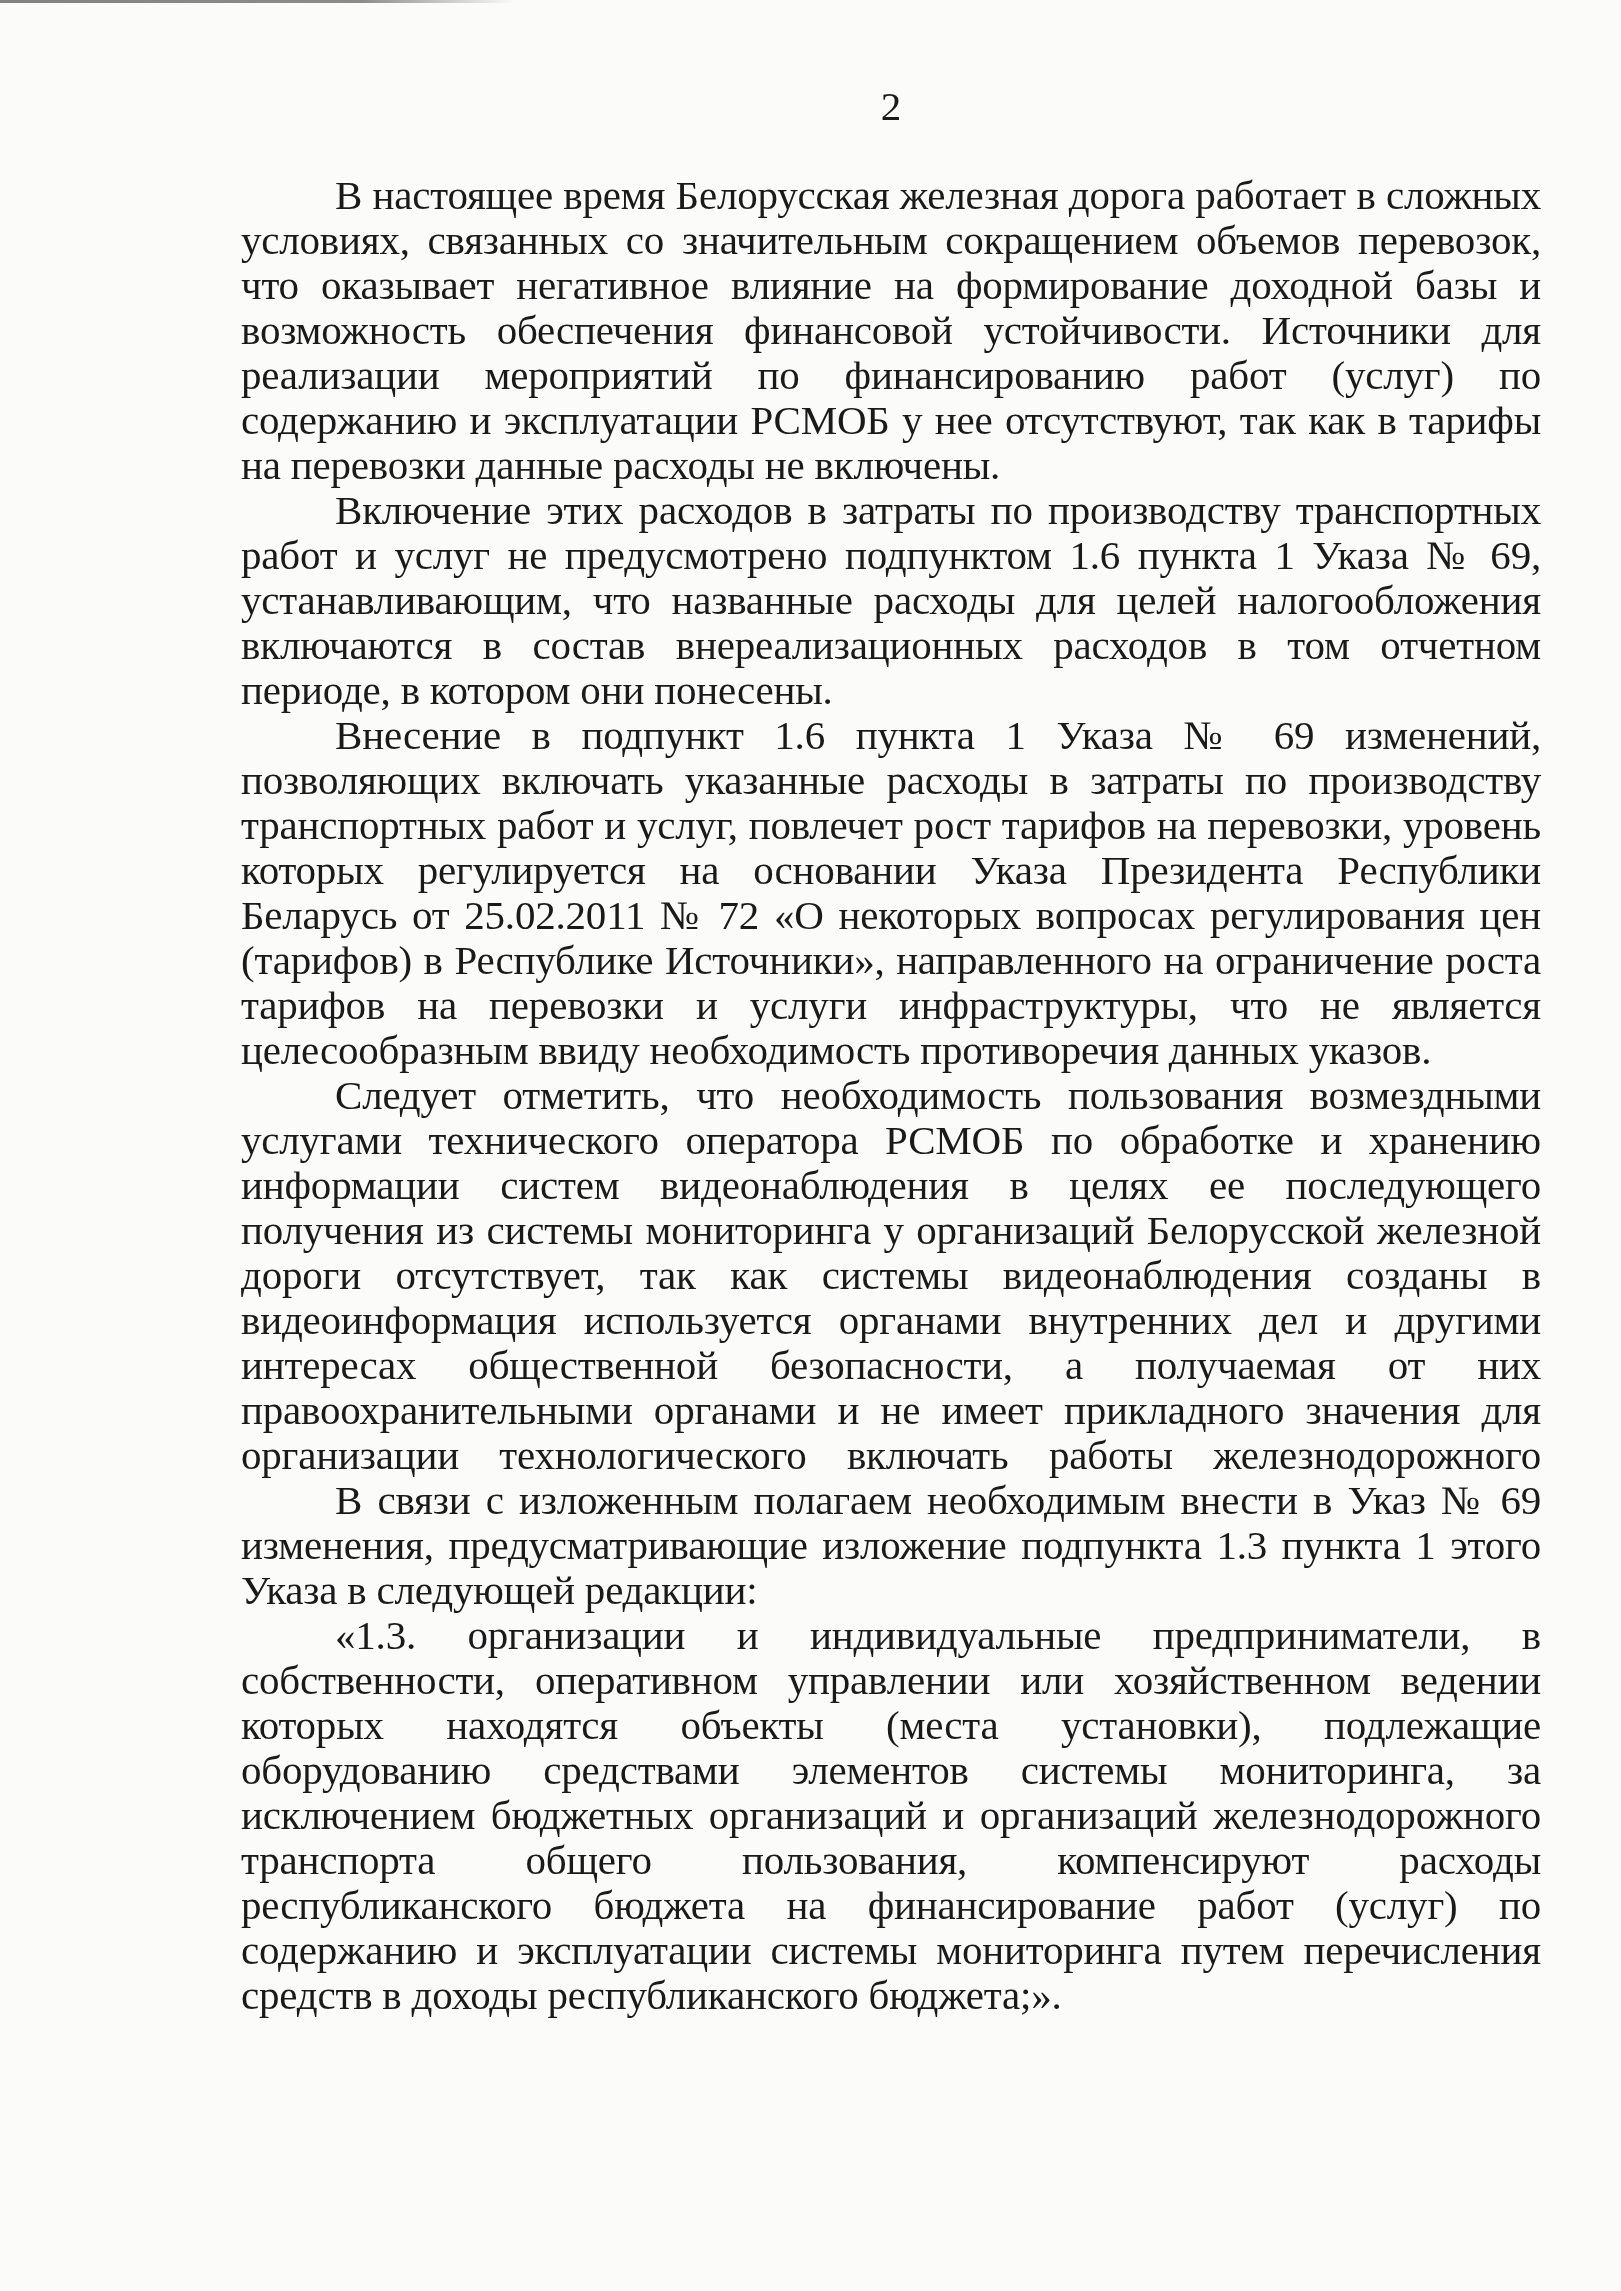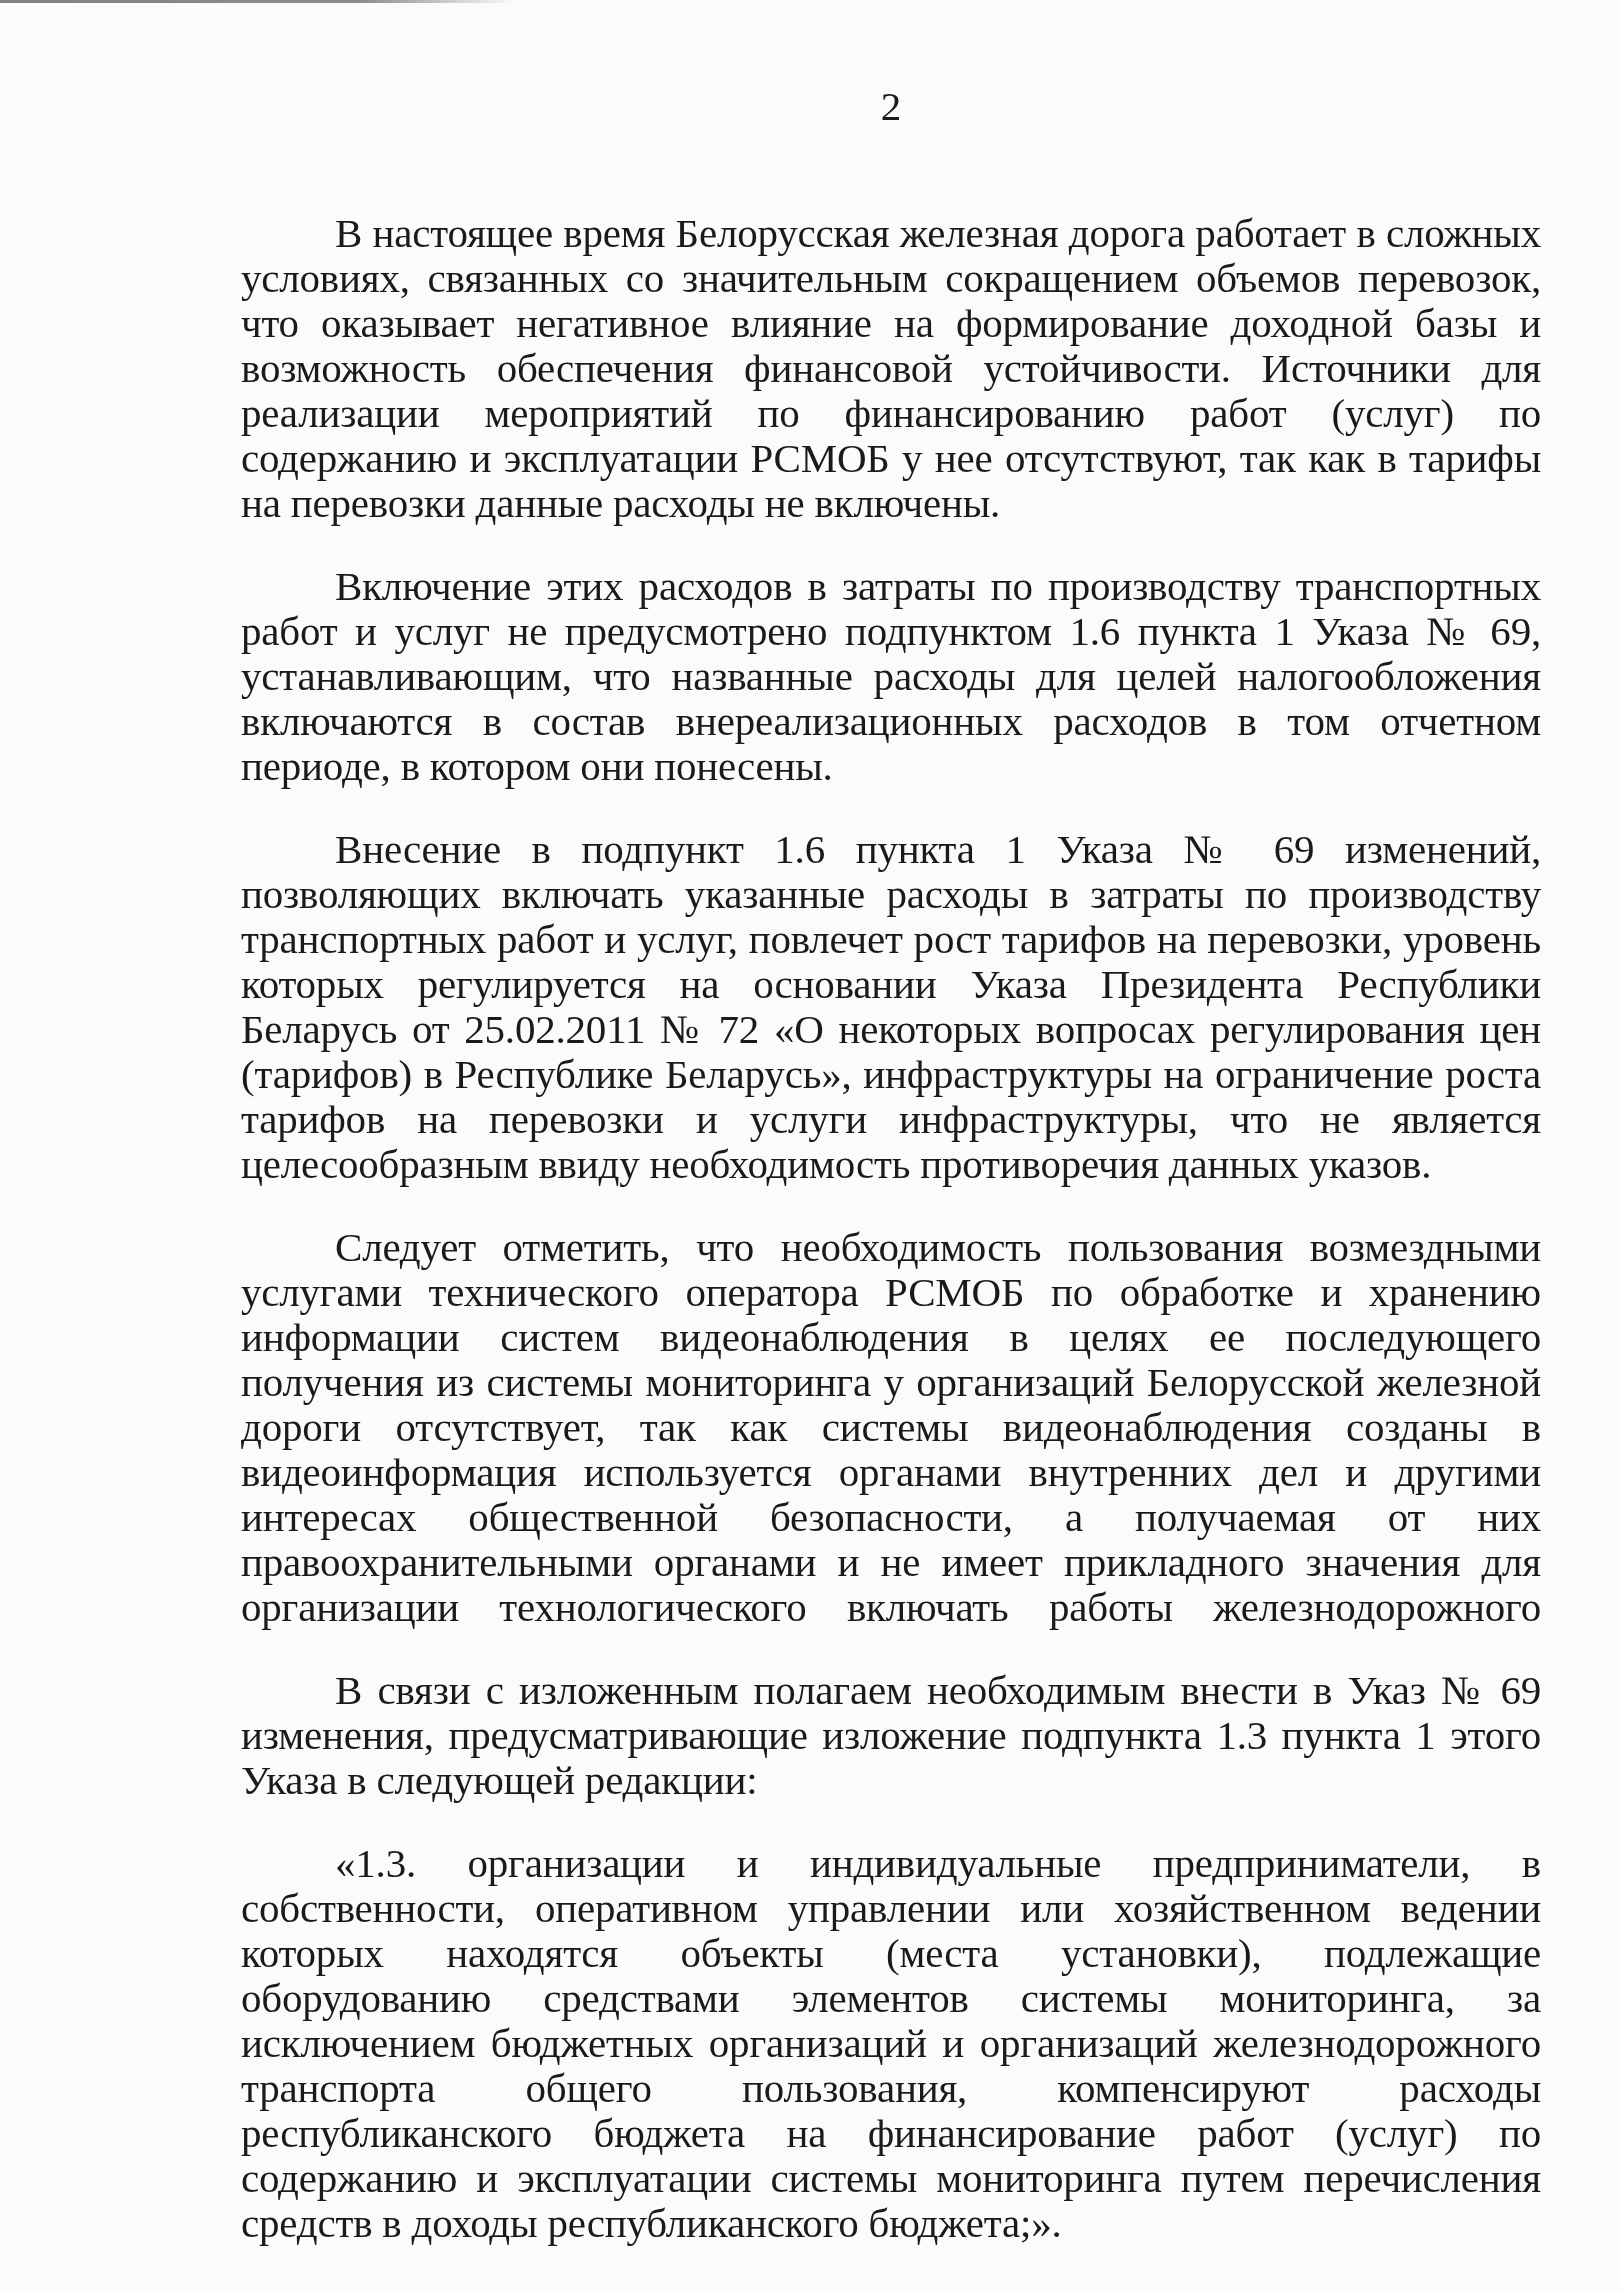--- a/index.html
+++ b/index.html
@@ -58,21 +58,20 @@
     padding:0;
   }
   .line{
     height:45px;
     text-align:justify;
     text-align-last:justify;
     overflow:visible;
   }
   .line.first{
     padding-left:94px;
-    margin-top:38px;
   }
   .line.plast{
     text-align-last:left;
   }
 </style>
 </head>
 <body>
 
 <div class="page">
   <div class="scan-edge"></div>
@@ -93,21 +92,21 @@
         <div class="line">устанавливающим, что названные расходы для целей налогообложения</div>
         <div class="line">включаются в состав внереализационных расходов в том отчетном</div>
         <div class="line plast">периоде, в котором они понесены.</div>
       </div>
       <div class="paragraph">
         <div class="line first">Внесение в подпункт 1.6 пункта 1 Указа № 69 изменений,</div>
         <div class="line">позволяющих включать указанные расходы в затраты по производству</div>
         <div class="line">транспортных работ и услуг, повлечет рост тарифов на перевозки, уровень</div>
         <div class="line">которых регулируется на основании Указа Президента Республики</div>
         <div class="line">Беларусь от 25.02.2011 № 72 «О некоторых вопросах регулирования цен</div>
-        <div class="line">(тарифов) в Республике Беларусь», инфраструктуры на ограничение роста</div>
+        <div class="line">(тарифов) в Республике Источники», направленного на ограничение роста</div>
         <div class="line">тарифов на перевозки и услуги инфраструктуры, что не является</div>
         <div class="line plast">целесообразным ввиду необходимость противоречия данных указов.</div>
       </div>
       <div class="paragraph">
         <div class="line first">Следует отметить, что необходимость пользования возмездными</div>
         <div class="line">услугами технического оператора РСМОБ по обработке и хранению</div>
         <div class="line">информации систем видеонаблюдения в целях ее последующего</div>
         <div class="line">получения из системы мониторинга у организаций Белорусской железной</div>
         <div class="line">дороги отсутствует, так как системы видеонаблюдения созданы в</div>
         <div class="line">видеоинформация используется органами внутренних дел и другими</div>

